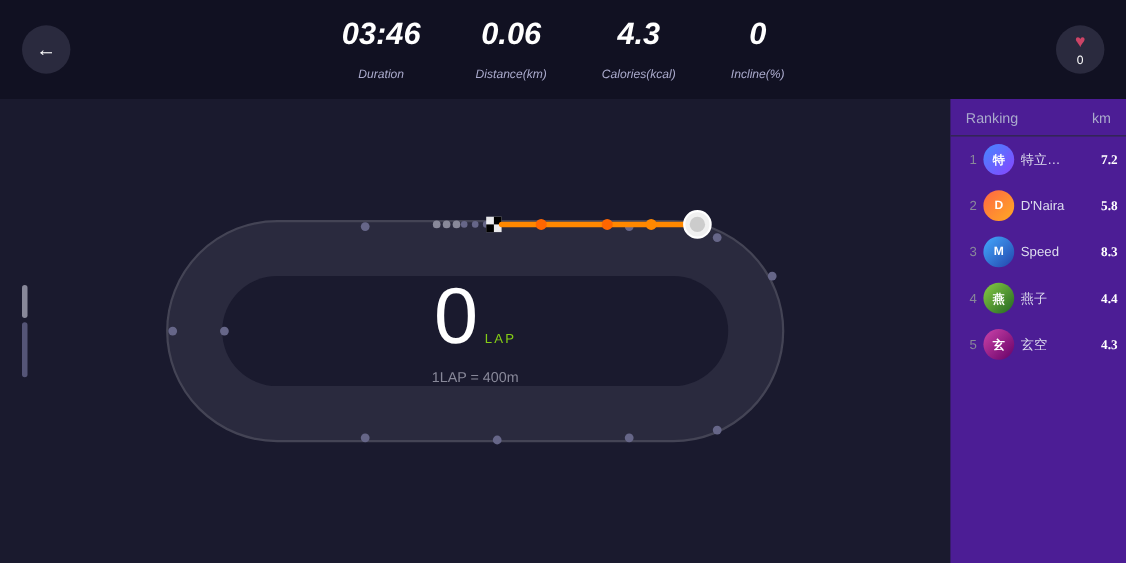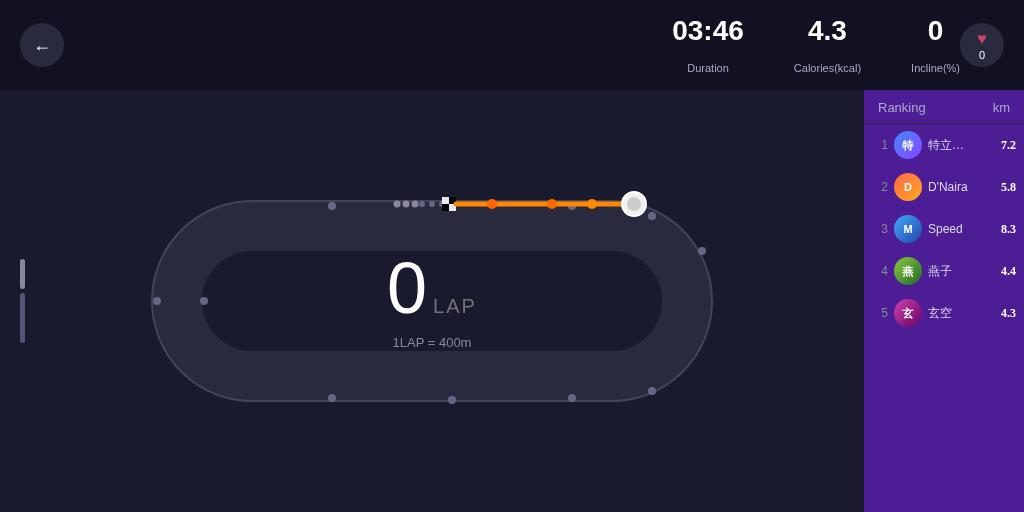--- a/index.html
+++ b/index.html
@@ -33,23 +33,24 @@
       justify-content: center;
       cursor: pointer;
       border: none;
       color: white;
       font-size: 18px;
     }
 
     .stats-container {
       display: flex;
       align-items: center;
-      justify-content: flex-end;
+      justify-content: center;
       gap: 50px;
       flex: 1;
+      font-style: italic;
     }
 
     .stat-item {
       text-align: center;
     }
 
     .stat-value {
       font-size: 28px;
       font-weight: 700;
       color: #ffffff;
@@ -133,22 +134,22 @@
     }
 
     .lap-number {
       font-size: 72px;
       font-weight: 300;
       color: #ffffff;
       line-height: 1;
     }
 
     .lap-label {
-      font-size: 20px;
-      color: #737373;
+      font-size: 12px;
+      color: #84cc16;
       letter-spacing: 2px;
       display: inline;
       margin-left: 6px;
     }
 
     .lap-sub {
       font-size: 13px;
       color: #888899;
       margin-top: 11px;
     }
@@ -239,20 +240,24 @@
 <div class="header">
   <button class="back-btn">
     <span>←</span>
   </button>
 
   <div class="stats-container">
 
   <div class="stat-item">
     <div class="stat-value">03:46</div>
     <div class="stat-label">Duration</div>
+  </div>
+      <div class="stat-item">
+    <div class="stat-value">0.06</div>
+    <div class="stat-label">Distance(km)</div>
   </div>
       <div class="stat-item">
     <div class="stat-value">4.3</div>
     <div class="stat-label">Calories(kcal)</div>
   </div>
       <div class="stat-item">
     <div class="stat-value">0</div>
     <div class="stat-label">Incline(%)</div>
   </div>
     </div>

